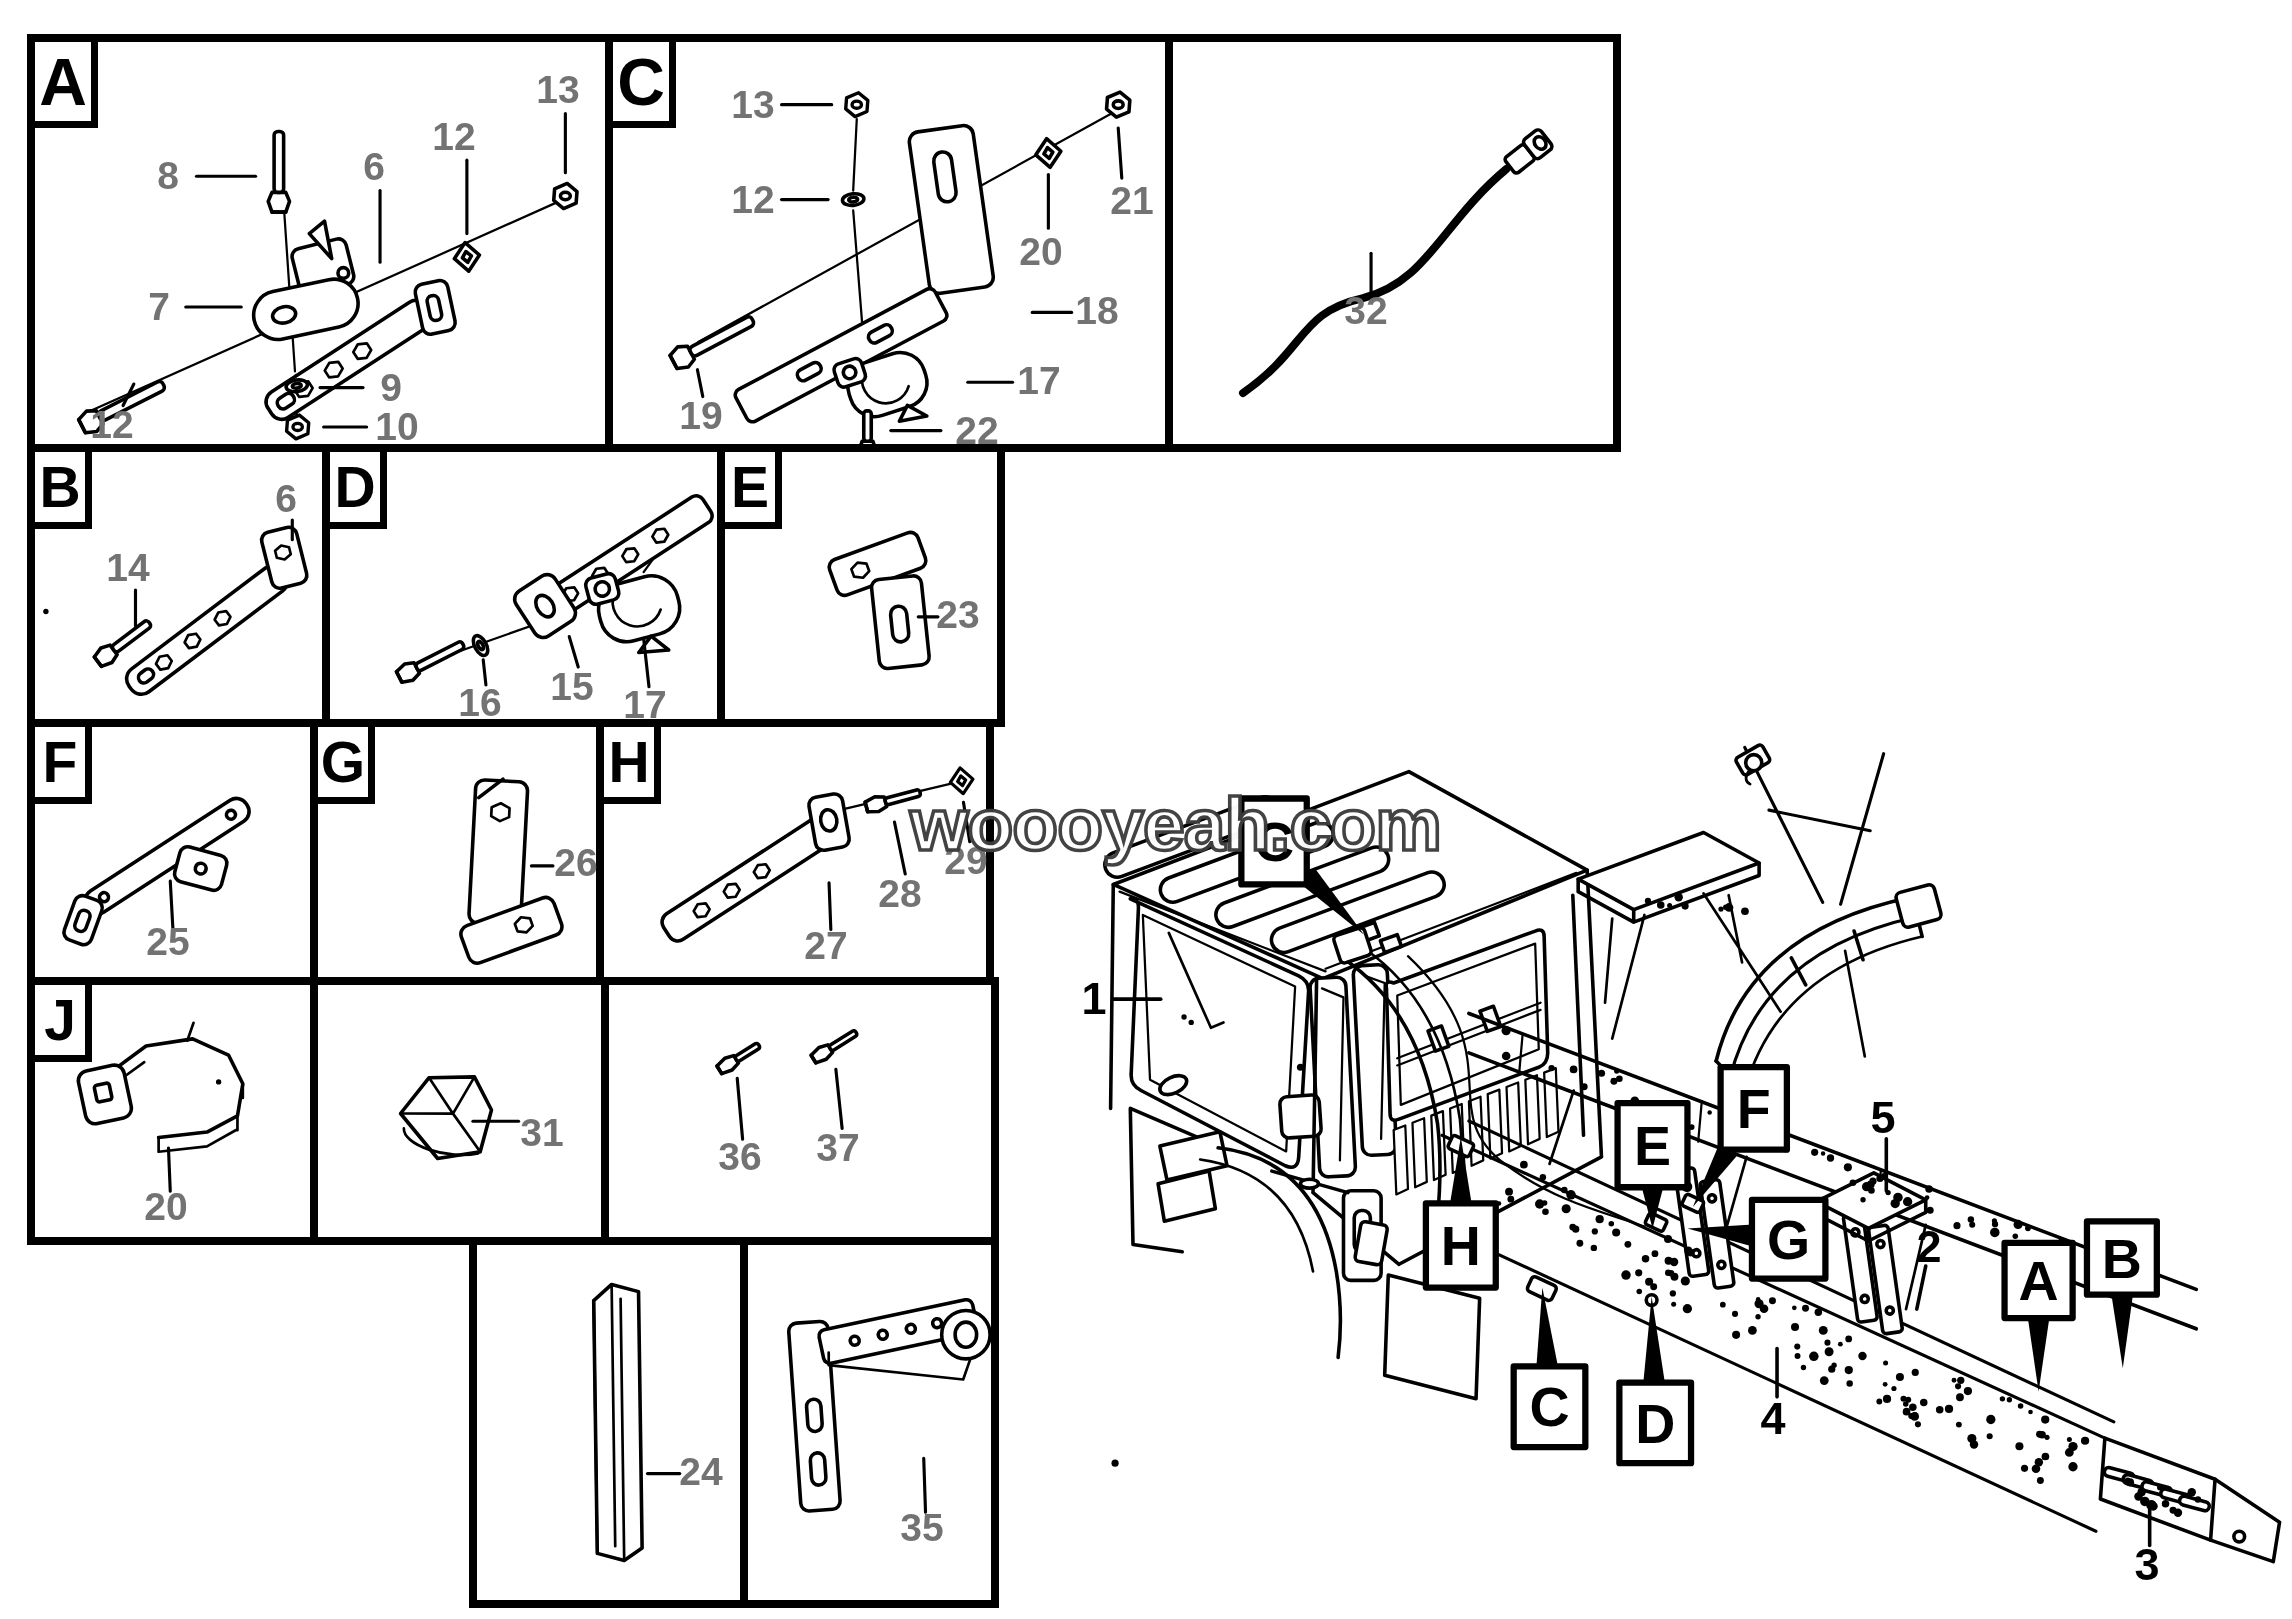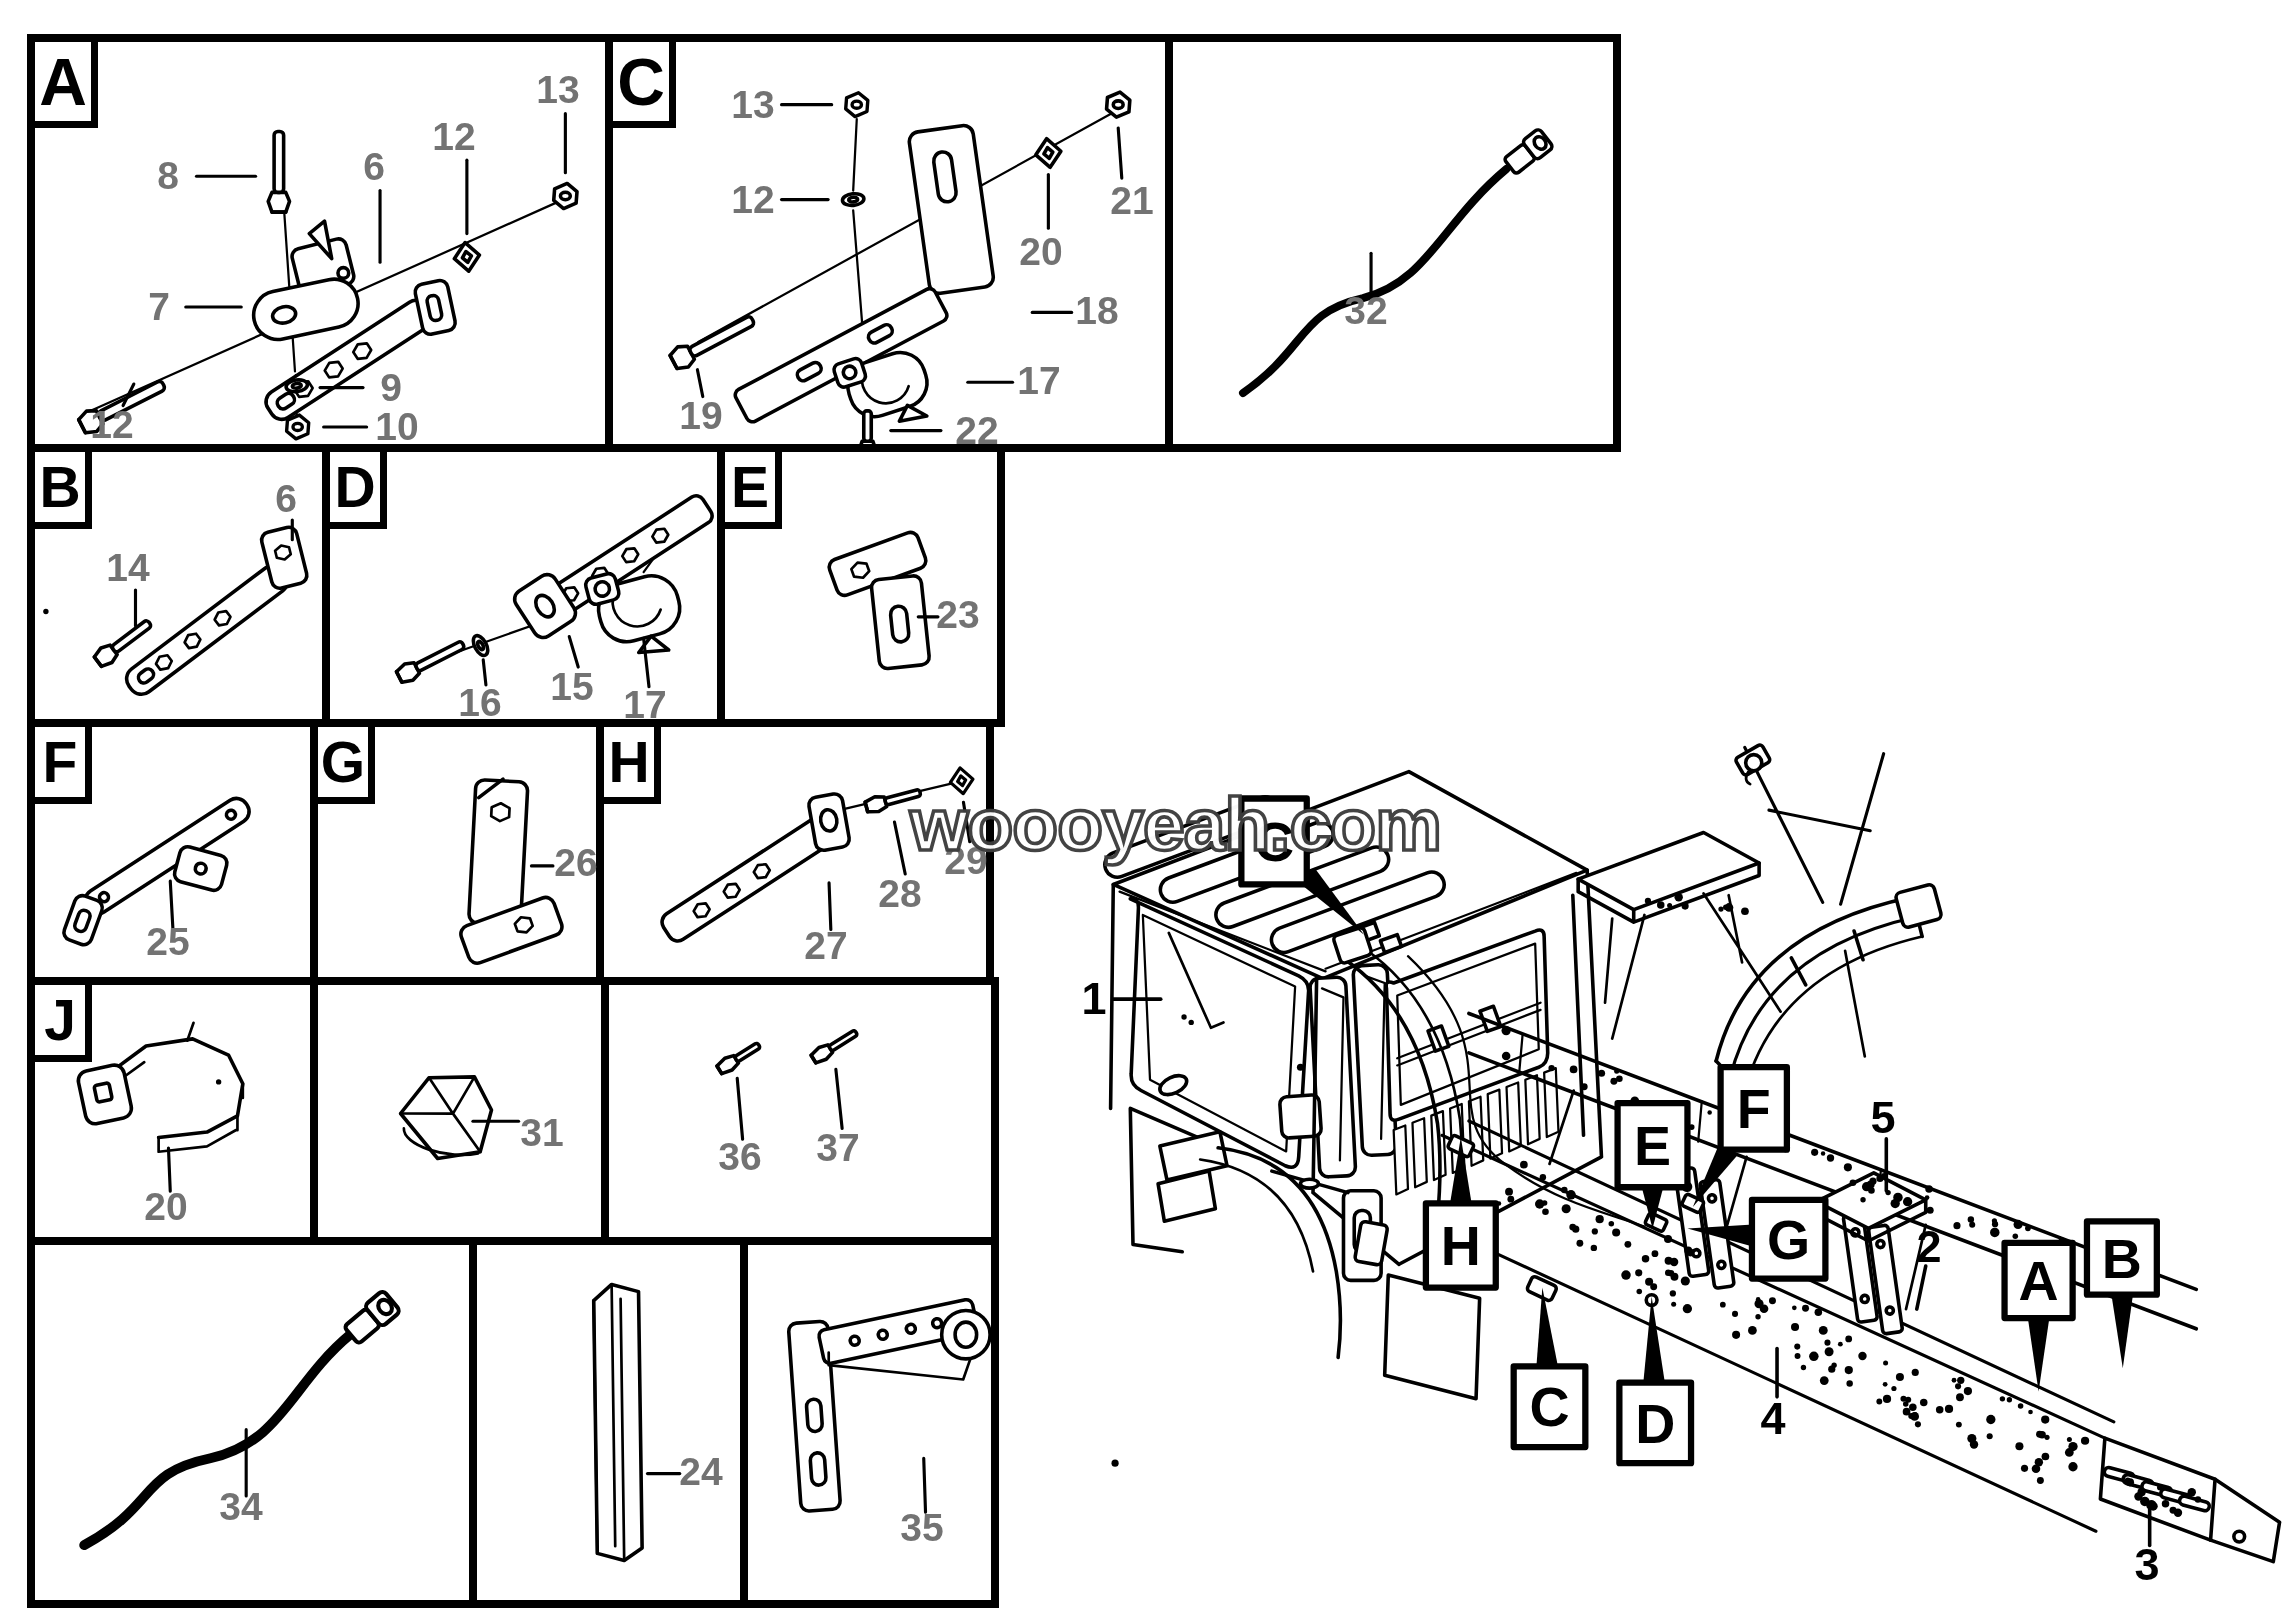--- a/index.html
+++ b/index.html
@@ -394,33 +394,20 @@
           <rect x="2" y="-3.42" width="34" height="6.84" rx="2.6999999999999997" fill="#fff"></rect>
         </g>
         <line x1="149" y1="172" x2="143" y2="104" stroke="#000" stroke-width="3.5"></line>
         <line x1="260" y1="160" x2="253" y2="94" stroke="#000" stroke-width="3.5"></line>
       </svg>
     <div class="labels" id="labels-c36"></div>
   <span class="plabel" style="left: 131px; top: 172px;">36</span>
       <span class="plabel" style="left: 229px; top: 163px;">37</span>
     </div>
 
-  <div class="panel" id="p-c34" style="left:27px;top:1237px;width:450px;height:371px;">
-    <svg class="art" id="art-c34" viewBox="0 0 485 396">
-        <path d="M55,335 C138,290 115,255 196,238 C276,220 286,155 352,100" stroke-width="11"></path>
-        <g transform="translate(378 80) rotate(-40) scale(1.15)">
-          <rect x="-28" y="-11" width="28" height="22" rx="4" fill="#fff"></rect>
-          <rect x="0" y="-14" width="24" height="27" rx="5" fill="#fff"></rect>
-          <ellipse cx="15" cy="0" rx="6" ry="7.5" fill="#fff"></ellipse>
-        </g>
-        <line x1="236" y1="280" x2="236" y2="206" stroke="#000" stroke-width="3.5"></line>
-      </svg>
-    <div class="labels" id="labels-c34"></div>
-  <span class="plabel" style="left: 206px; top: 262px;">34</span>
-    </div>
   <div class="panel" id="p-c24" style="left:469px;top:1237px;width:279px;height:371px;">
     <svg class="art" id="art-c24" viewBox="0 0 293 396">
         <path d="M130,62 L150,44 L180,52 L184,338 L164,352 L134,344 Z" fill="#fff"></path>
   <path d="M150,46 L154,336 M164,352 L160,60 M134,344 L130,62" stroke-width="3"></path>
         <line x1="190" y1="255" x2="226" y2="255" stroke="#000" stroke-width="3.5"></line>
       </svg>
     <div class="labels" id="labels-c24"></div>
   <span class="plabel" style="left: 224px; top: 227px;">24</span>
     </div>
   <div class="panel" id="p-c35" style="left:740px;top:1237px;width:259px;height:371px;">

